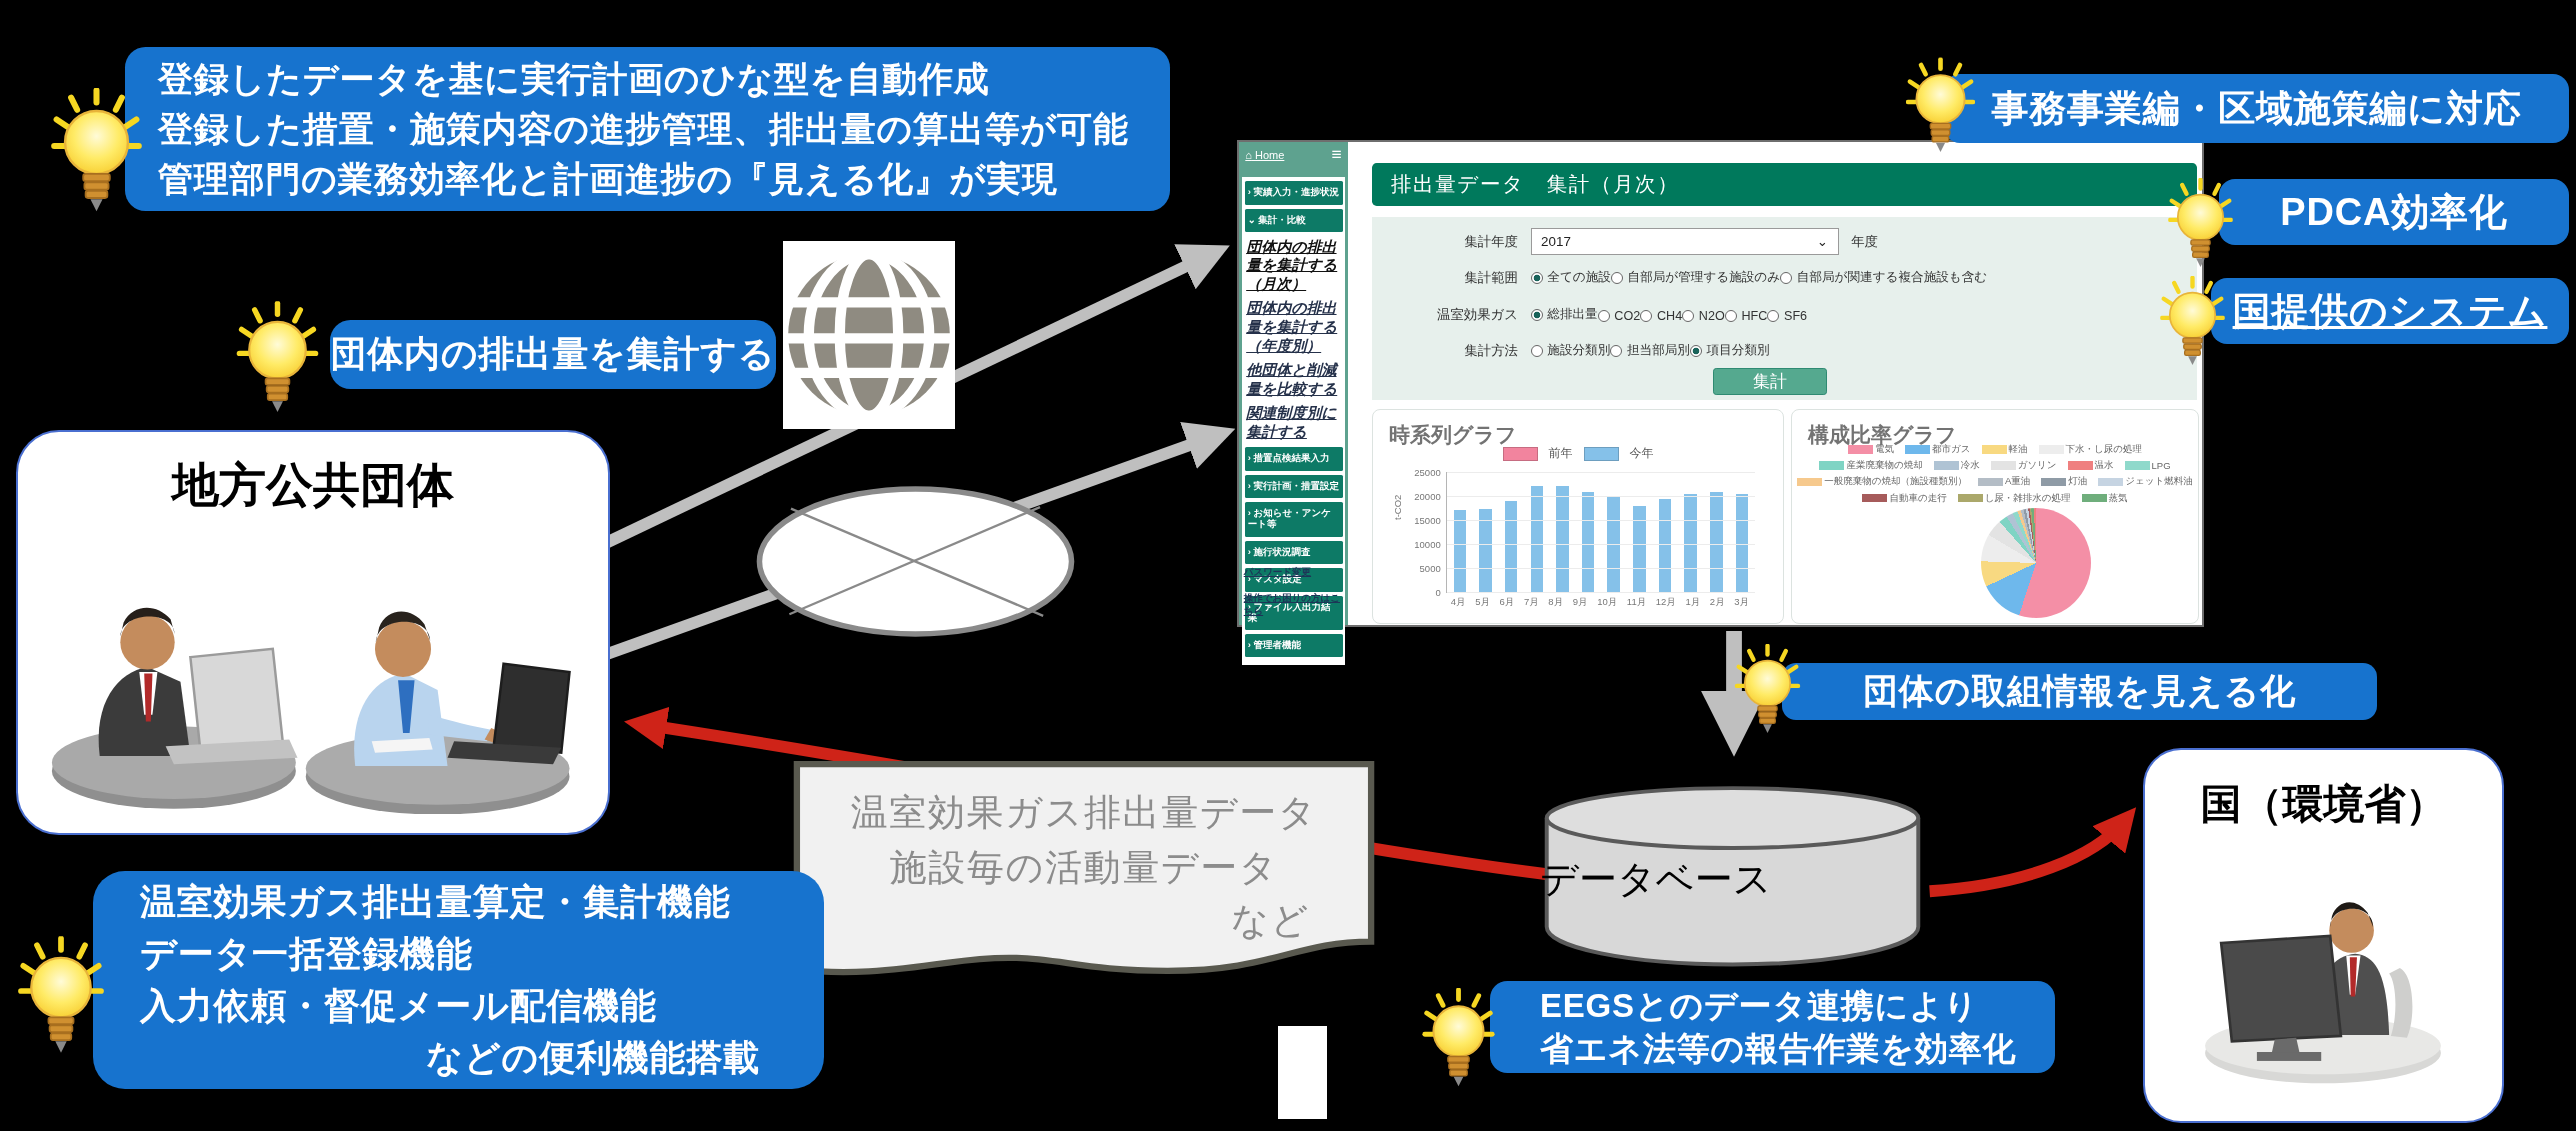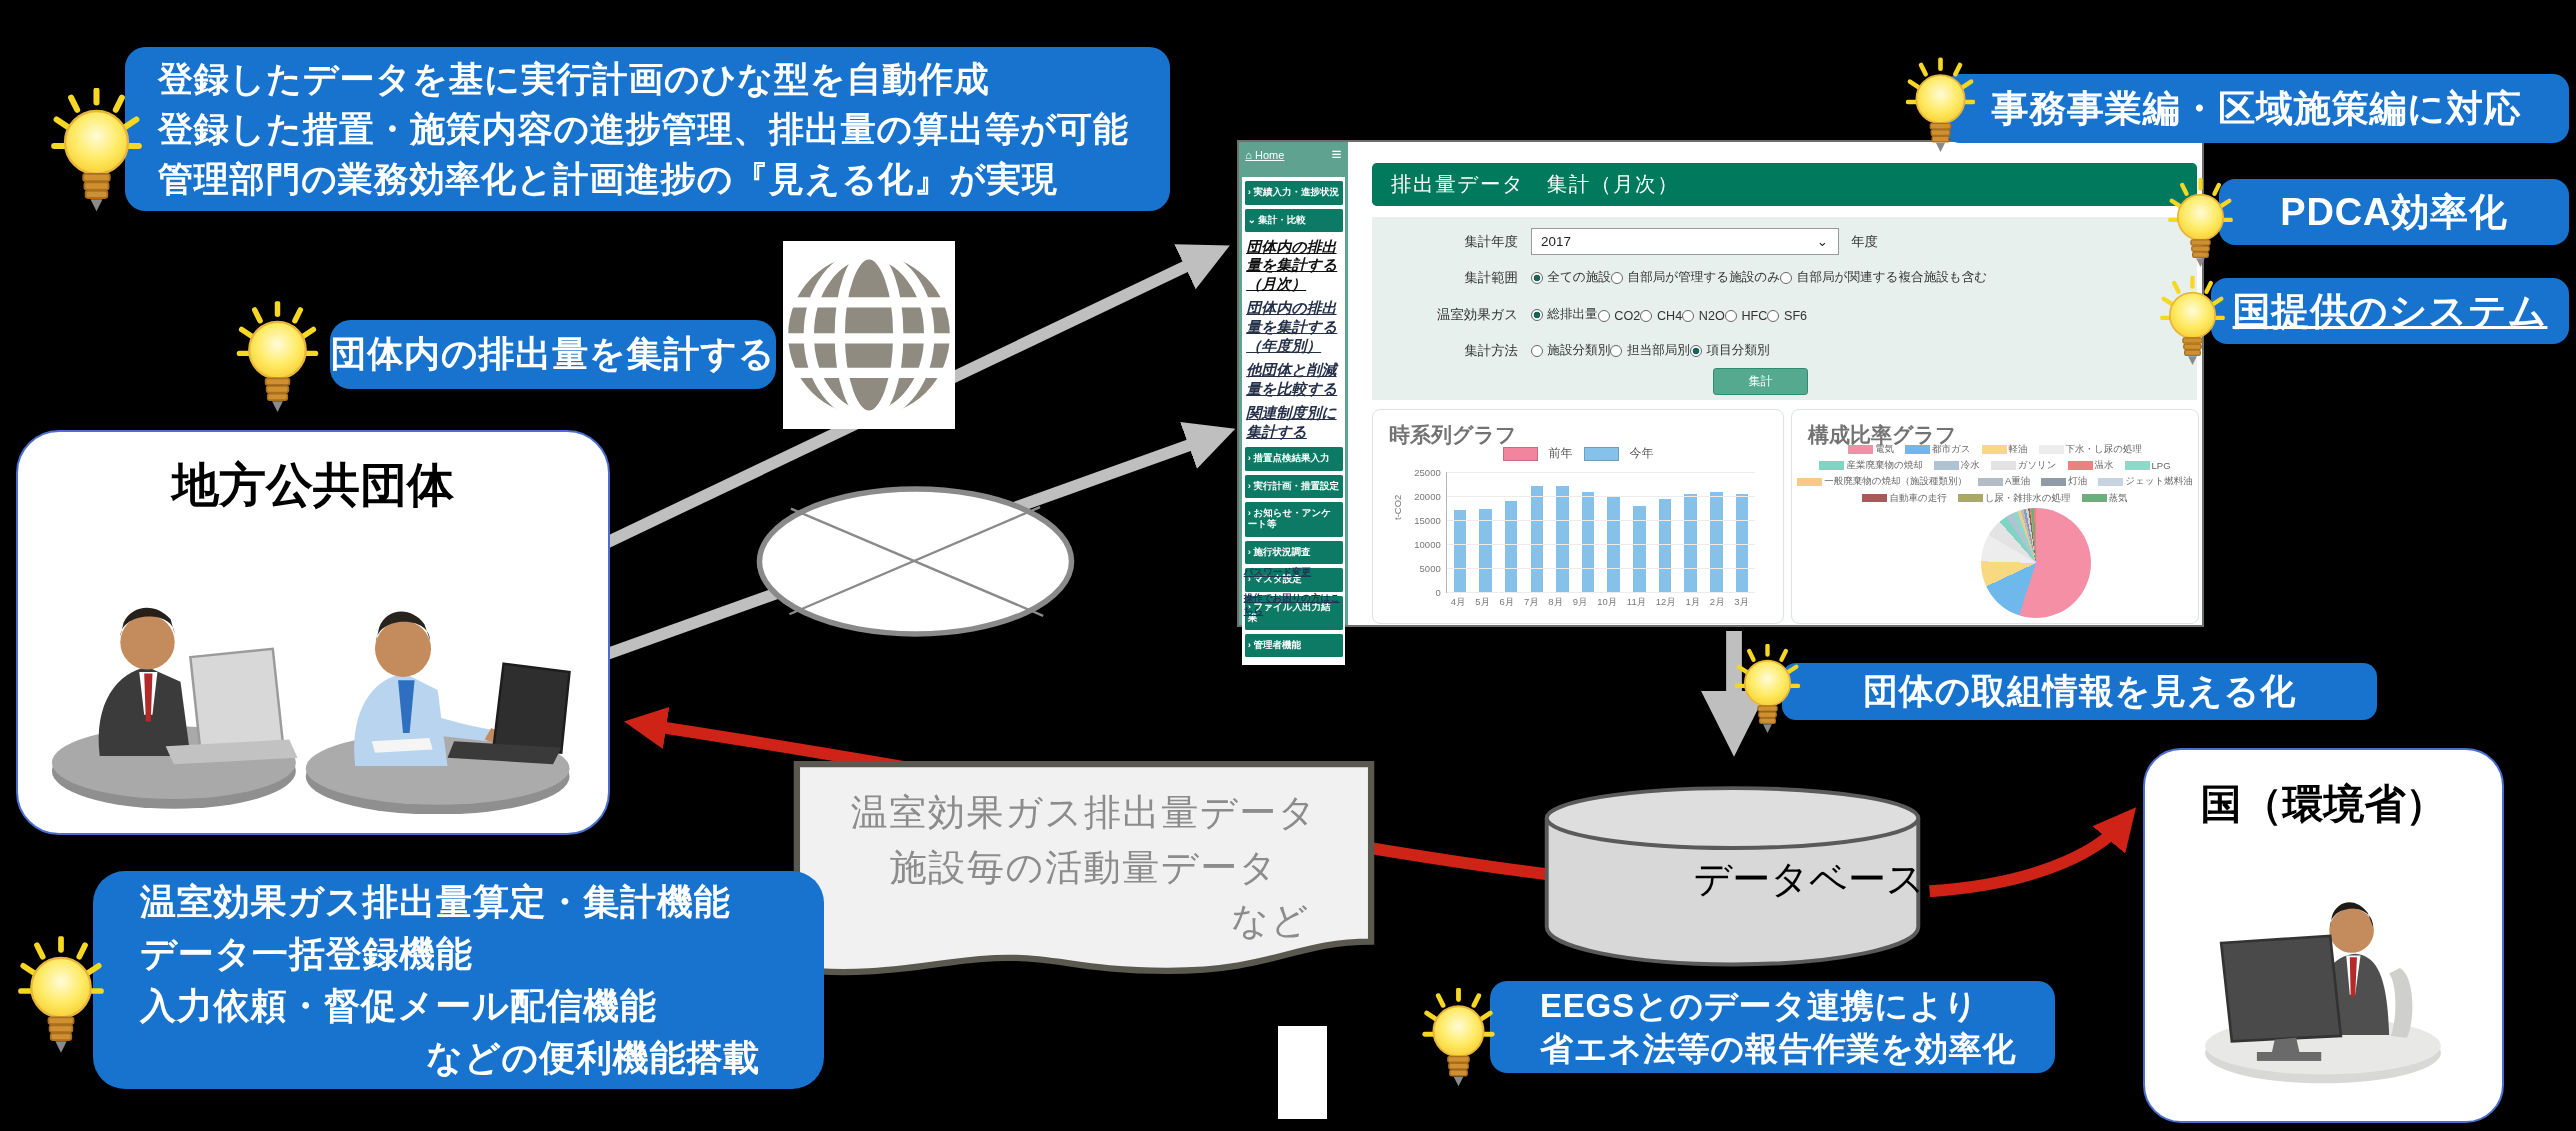--- a/index.html
+++ b/index.html
@@ -13,21 +13,21 @@
   .bulb{position:absolute;z-index:5;}
   .whitebox{position:absolute;background:#fff;border:2.4px solid #4A6FD0;border-radius:43px;z-index:2;}
   .boxtitle{position:absolute;width:100%;text-align:center;color:#000;font-weight:700;}
   .figure{position:absolute;z-index:2;}
 
   
   .banner{position:absolute;left:789px;top:756px;width:590px;height:245px;z-index:2;}
   .banner .btext{position:absolute;color:#8C8C8C;font-size:37px;letter-spacing:1.6px;white-space:nowrap;}
 
   
-  .dblabel{position:absolute;left:1540px;top:854px;width:385px;text-align:right;color:#000;
+  .dblabel{position:absolute;left:1540px;top:854px;width:385px;text-align:left;color:#000;
            font-size:38px;z-index:2;}
 
   
   .app{position:absolute;left:1237px;top:140px;width:963px;height:483px;background:#fff;
        border:2.4px solid #6e6e6e;z-index:2;font-family:"Liberation Sans",sans-serif;}
   .app-sidebar{position:absolute;left:0;top:0;width:109px;height:100%;background:#5EA28F;}
   .sb-top{display:flex;justify-content:space-between;align-items:center;padding:6.3px 6.3px 3.2px 6.3px;color:#fff;}
   .sb-home{font-size:11px;color:#fff;text-decoration:underline;cursor:pointer;}
   .sb-burger{font-size:17.4px;line-height:12.6px;cursor:pointer;}
   .sb-panel{position:absolute;left:3.2px;top:35px;width:103px;background:#fff;padding:4px 2.4px;box-sizing:border-box;}
@@ -43,22 +43,22 @@
   .app-form{position:absolute;left:133px;top:75px;width:825px;height:183px;background:#E7F0EC;}
   .form-row{position:absolute;left:0;width:100%;display:flex;align-items:center;height:27px;}
   .form-label{width:146px;text-align:right;margin-right:12.6px;color:#333;font-size:13.4px;}
   .opts{display:flex;align-items:flex-end;color:#333;font-size:12.6px;}
   .opt{display:flex;align-items:center;gap:4.7px;cursor:pointer;}
   .radio{width:12px;height:12px;border:1.6px solid #666;border-radius:50%;background:#fff;box-sizing:border-box;}
   .radio.sel{background:radial-gradient(circle,#19635a 0 3.2px,#fff 3.6px);}
   .select{width:308px;height:27px;background:#fff;border:0.8px solid #9a9a9a;display:flex;align-items:center;
           justify-content:space-between;padding:0 9.5px;box-sizing:border-box;font-size:13.4px;color:#222;cursor:pointer;}
   .suffix{margin-left:12.6px;color:#333;font-size:13.4px;}
-  .agg-btn{position:absolute;left:341px;top:151px;width:95px;height:27px;background:#55A98F;border:1.6px solid #2F8A72;
-           border-radius:3.2px;color:#fff;font-size:12px;cursor:pointer;}
+  .agg-btn{position:absolute;left:341px;top:151px;width:114px;height:27px;background:#55A98F;border:1.6px solid #2F8A72;
+           border-radius:3.2px;color:#fff;font-size:17px;cursor:pointer;}
   .card{position:absolute;background:#fff;border:1.6px solid #DCE3E0;border-radius:8px;}
   .card-title{position:absolute;left:16px;top:11px;color:#737373;font-size:21px;font-weight:bold;}
   .bar-legend{position:absolute;left:0;top:35px;width:100%;display:flex;justify-content:center;gap:11px;
               align-items:center;color:#555;font-size:12px;}
   .sw{width:33px;height:12px;display:inline-block;}
   .plot{position:absolute;left:73px;top:62px;width:308px;height:120px;border-left:1.6px solid #b5b5b5;border-bottom:1.6px solid #b5b5b5;}
   .gridline{position:absolute;left:0;width:100%;height:0.8px;background:#ececec;}
   .ytick{position:absolute;right:100%;margin-right:6.3px;transform:translateY(-50%);color:#777;font-size:9.5px;white-space:nowrap;}
   .ylab{position:absolute;left:19px;top:110px;color:#777;font-size:9.5px;transform:rotate(-90deg);transform-origin:left top;}
   .bars{position:absolute;left:0;bottom:0;width:100%;height:100%;display:flex;align-items:flex-end;justify-content:space-around;}

